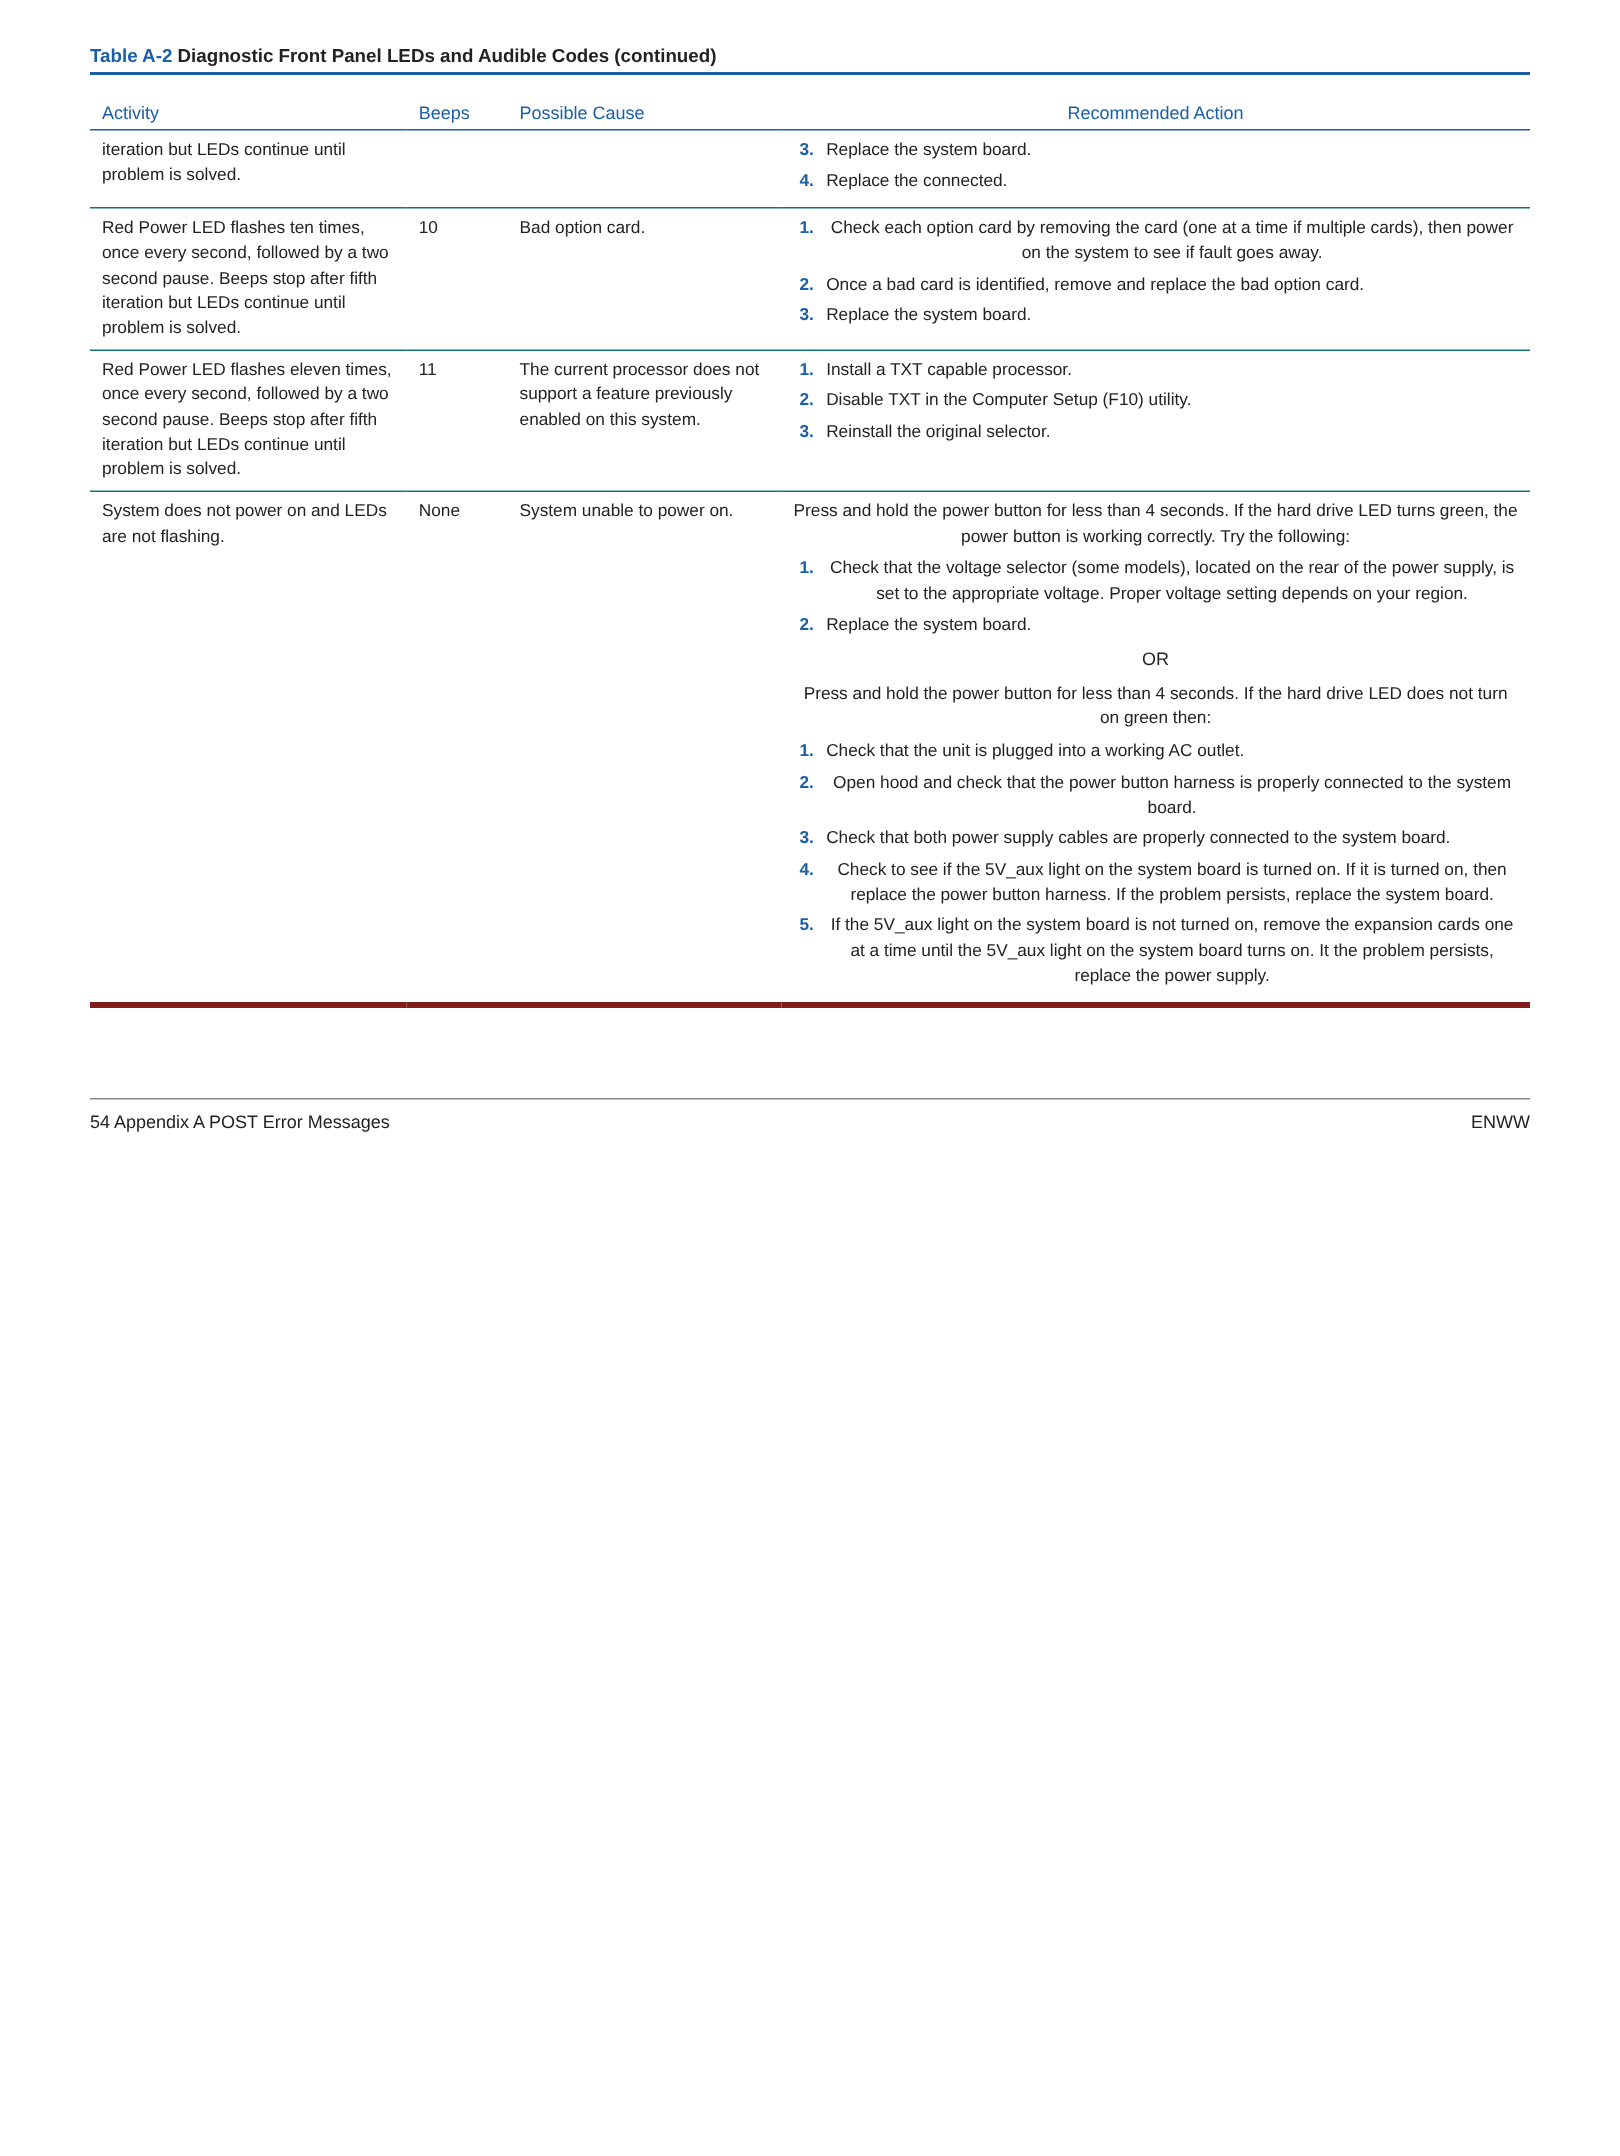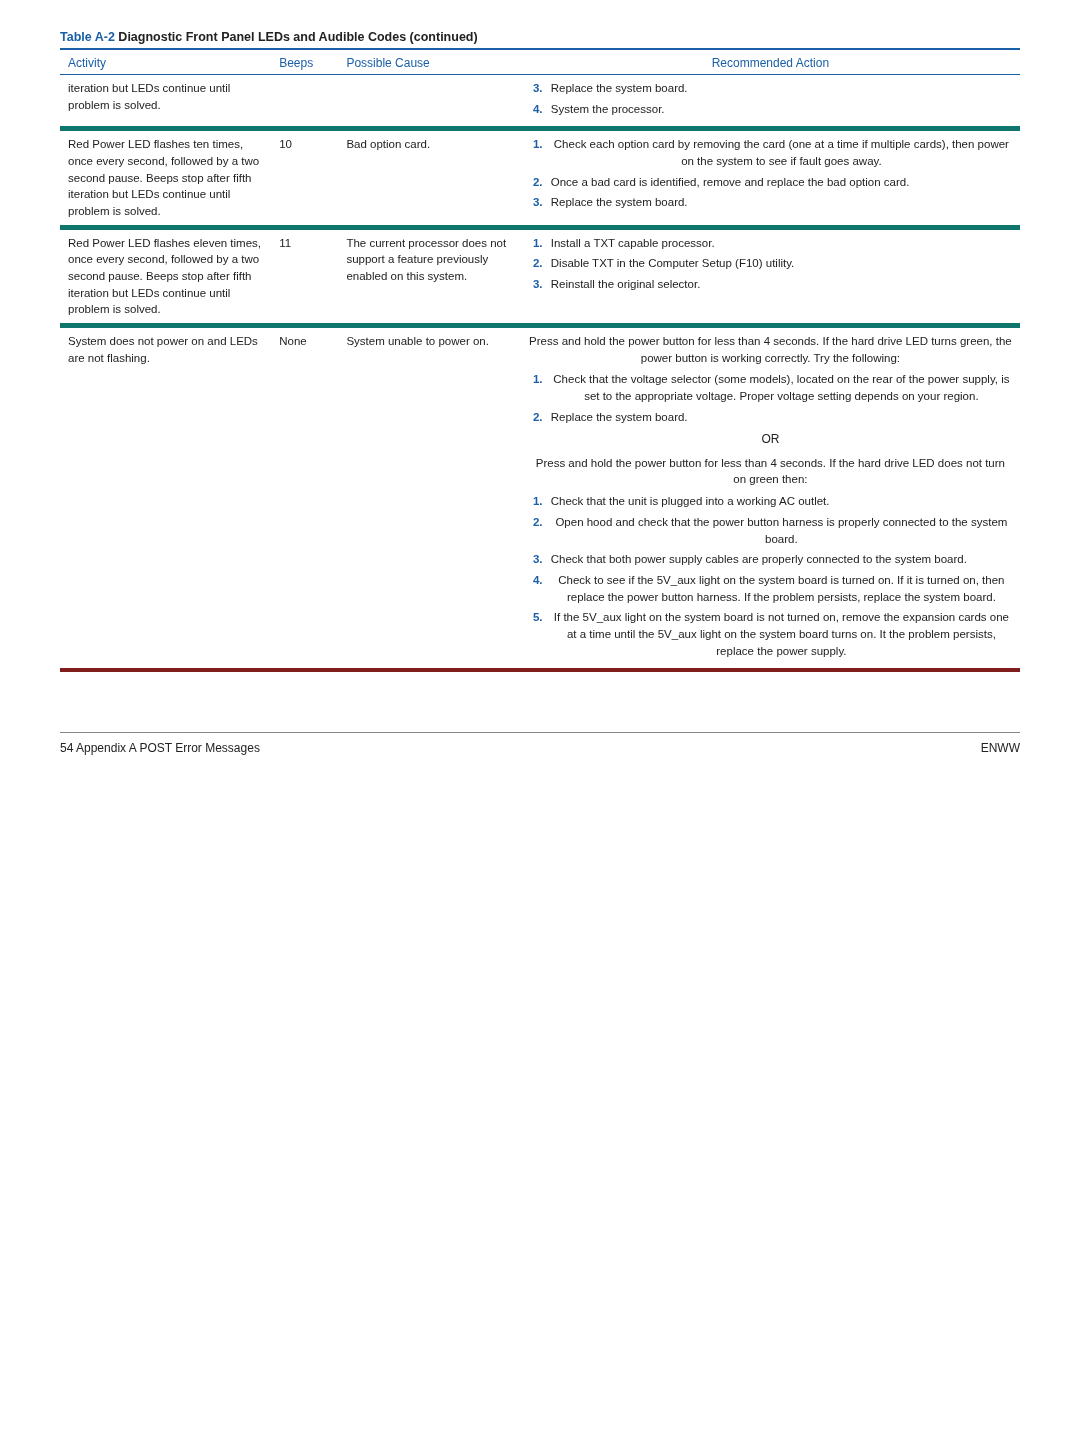--- a/index.html
+++ b/index.html
@@ -9,21 +9,21 @@
       color: #222;
       background: #fff;
       width: 1080px;
       min-height: 1437px;
       padding: 30px 60px 60px 60px;
     }
     .table-title {
       font-size: 12.5px;
       font-weight: bold;
       color: #1a5fa8;
-      margin-bottom: 0;
+      margin-bottom: 12px;
       border-bottom: 2px solid #1a5fa8;
       padding-bottom: 4px;
     }
     table {
       width: 100%;
       border-collapse: collapse;
       margin-top: 0;
     }
     thead tr th {
       font-weight: normal;
@@ -34,21 +34,21 @@
       border-bottom: 1px solid #1a5fa8;
       vertical-align: bottom;
     }
     tbody tr td {
       padding: 5px 8px;
       vertical-align: top;
       font-size: 11.5px;
       line-height: 1.45;
     }
     tbody tr {
-      border-bottom: 5px solid #0f766e;
+      border-bottom: 1px solid #0f766e;
     }
     tbody tr:last-child {
       border-bottom: 4px solid #7f1d1d;
     }
     .col-activity { width: 22%; }
     .col-beeps { width: 7%; }
     .col-cause { width: 19%; }
     .col-action { width: 52%; text-align: center; }
     ol.steps {
       margin-left: 0;
@@ -107,21 +107,21 @@
         <td class="col-beeps"></td>
         <td class="col-cause"></td>
         <td class="col-action">
           <ol class="steps">
             <li>
               <span class="step-num">3.</span>
               <span>Replace the system board.</span>
             </li>
             <li>
               <span class="step-num">4.</span>
-              <span>System the processor.</span>
+              <span>Replace the connected.</span>
             </li>
           </ol>
         </td>
       </tr>
       <tr>
         <td class="col-activity">Red Power LED flashes ten times, once every second, followed by a two second pause. Beeps stop after fifth iteration but LEDs continue until problem is solved.</td>
         <td class="col-beeps">10</td>
         <td class="col-cause">Bad option card.</td>
         <td class="col-action">
           <ol class="steps">

